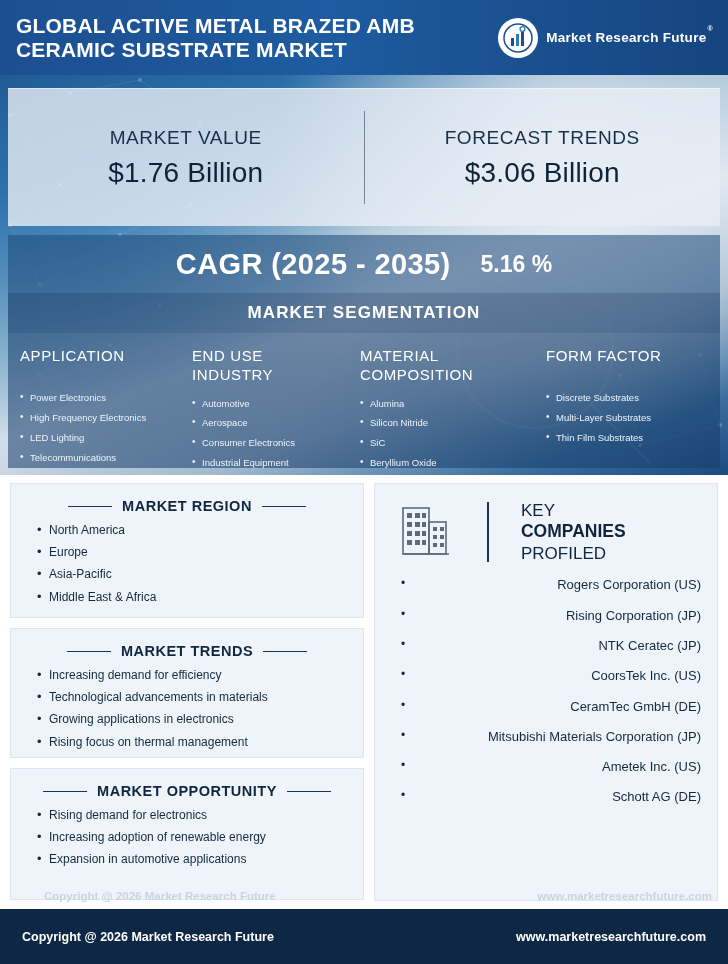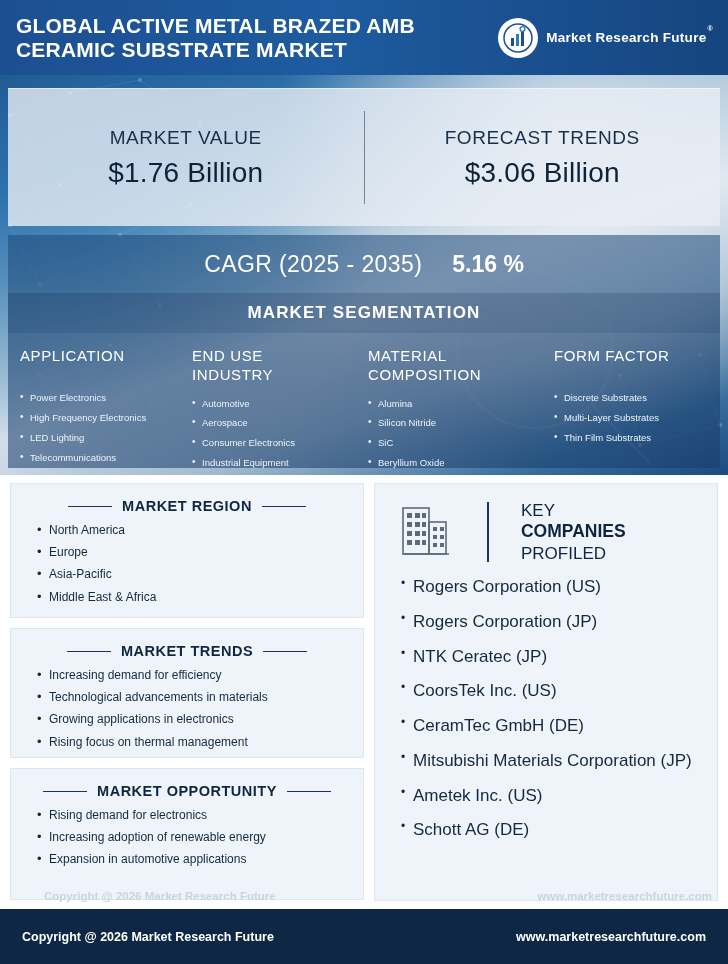--- a/index.html
+++ b/index.html
@@ -79,42 +79,42 @@
   }
   .stat-value {
     font-size: 28px; color: #0e2338; font-weight: normal; letter-spacing: .2px;
   }
   .cagr-band {
     position: absolute; left: 8px; top: 160px;
     width: 712px; height: 58px;
     background: rgba(30,72,122,.55);
     display: flex; align-items: center; justify-content: center; gap: 30px;
   }
-  .cagr-label { color: #ffffff; font-size: 23px; font-weight: normal; letter-spacing: .4px; }
+  .cagr-label { color: #ffffff; font-size: 29px; font-weight: bold; letter-spacing: .4px; }
   .cagr-value { color: #ffffff; font-size: 23px; font-weight: bold; }
 
   .seg-title-band {
     position: absolute; left: 8px; top: 218px;
     width: 712px; height: 40px;
     background: rgba(21,58,103,.62);
     display: flex; align-items: center; justify-content: center;
   }
   .seg-title {
     color: #ffffff; font-size: 17px; font-weight: bold; letter-spacing: 1.1px;
   }
   .seg-body {
     position: absolute; left: 8px; top: 258px;
     width: 712px; height: 135px;
     background: rgba(23,61,106,.55);
     display: flex; padding: 14px 12px 0 12px;
   }
   .seg-col { flex: 1; padding-right: 6px; }
   .seg-col.w1 { flex: 0 0 172px; }
   .seg-col.w2 { flex: 0 0 168px; }
-  .seg-col.w3 { flex: 0 0 186px; margin-left: 8px; }
+  .seg-col.w3 { flex: 0 0 186px; }
   .seg-col-title {
     color: #ffffff; font-size: 15px; font-weight: normal;
     letter-spacing: .6px; line-height: 1.25; margin-bottom: 14px;
     min-height: 32px;
   }
   .seg-list { list-style: none; }
   .seg-list li {
     color: #eef4fa; font-size: 9.5px; line-height: 1.05;
     margin-bottom: 10px; position: relative; padding-left: 10px;
   }
@@ -163,22 +163,22 @@
     height: 418px; padding: 16px 16px 10px 16px;
   }
   .comp-head { display: flex; align-items: flex-start; gap: 32px; margin-bottom: 14px; }
   .building-icon { width: 64px; height: 62px; flex: 0 0 64px; }
   .comp-head-divider { width: 2px; background: #16365c; align-self: stretch; margin: 2px 0; }
   .comp-head-text { line-height: 1.25; }
   .comp-head-text div { font-size: 17px; color: #10263f; }
   .comp-head-text .bold { font-weight: bold; font-size: 17.5px; }
   .comp-list { list-style: none; padding-left: 10px; }
   .comp-list li {
-    font-size: 17px; color: #14293f; line-height: 1.1;
-    margin-bottom: 16px; position: relative; padding-left: 12px;
+    font-size: 13px; color: #14293f; line-height: 1.1;
+    margin-bottom: 16px; position: relative; padding-left: 12px; text-align: right;
   }
   .comp-list li:before {
     content: "•"; position: absolute; left: 0; top: -1px; font-size: 12px;
   }
 
   .watermark-left {
     position: absolute; left: 44px; top: 890px;
     font-size: 11.5px; font-weight: bold; color: #c9d4de;
   }
   .watermark-right {
@@ -403,21 +403,21 @@
           </div>
           <div class="comp-head-divider"></div>
           <div class="comp-head-text">
             <div>KEY</div>
             <div class="bold">COMPANIES</div>
             <div>PROFILED</div>
           </div>
         </div>
         <ul class="comp-list">
           <li>Rogers Corporation (US)</li>
-          <li>Rogers Corporation (JP)</li>
+          <li>Rising Corporation (JP)</li>
           <li>NTK Ceratec (JP)</li>
           <li>CoorsTek Inc. (US)</li>
           <li>CeramTec GmbH (DE)</li>
           <li>Mitsubishi Materials Corporation (JP)</li>
           <li>Ametek Inc. (US)</li>
           <li>Schott AG (DE)</li>
         </ul>
       </div>
     </div>
   </div>

